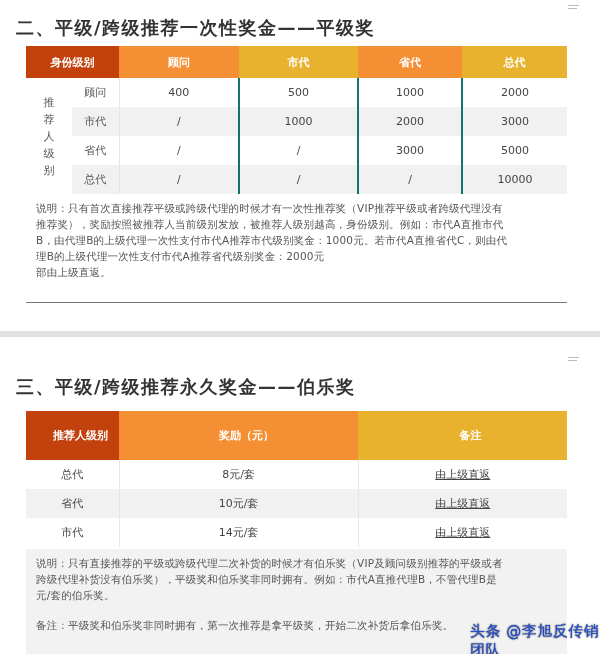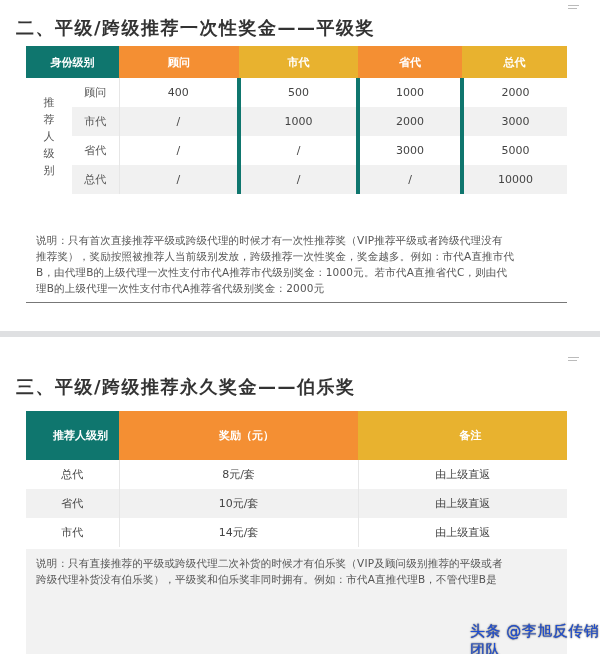--- a/index.html
+++ b/index.html
@@ -13,42 +13,42 @@
 
   .section-title {
     position: absolute; left: 16px; width: 600px; text-align: left;
     font-size: 18px; font-weight: bold; color: #333; letter-spacing: 1.5px;
   }
 
   
   .t1 { position: absolute; left: 26px; top: 46px; width: 541px; border-collapse: collapse; table-layout: fixed; font-size: 11px; }
   .t1 th { height: 32px; color: #fff; font-weight: bold; font-size: 11px; text-align: center; }
   .t1 td { height: 29px; text-align: center; color: #444; font-size: 11px; }
-  .dark { background: #0f766e; }
+  .dark { background: #c2410c; }
   .orange { background: #f48f33; }
   .yellow { background: #e8b22f; }
   .t1 tr.alt td.v, .t1 tr.alt td.lvl { background: #f1f1f1; }
   .t1 td.side { background: #fff; color: #555; line-height: 17px; font-size: 11px; vertical-align: middle; }
   .t1 td.lvl { border-right: 1px solid #e6e6e6; color: #555; }
-  .t1 td.v { border-right: 4px solid #0f766e; }
+  .t1 td.v { border-right: 2px solid #0f766e; }
   .t1 td.v:last-child { border-right: none; }
 
   .note1 {
     position: absolute; left: 36px; top: 200px; width: 530px;
-    font-size: 10.5px; line-height: 16px; color: #555; letter-spacing: 0.2px; margin-top: 32px;
+    font-size: 10.5px; line-height: 16px; color: #555; letter-spacing: 0.2px;
   }
   .rule1 { position: absolute; left: 26px; top: 302px; width: 541px; height: 1px; background: #777; }
 
   .sep { position: absolute; left: 0; top: 331px; width: 600px; height: 6px; background: #dfe0e2; }
 
   
   .t2 { position: absolute; left: 26px; top: 411px; width: 541px; border-collapse: collapse; table-layout: fixed; }
   .t2 th { height: 49px; color: #fff; font-weight: bold; font-size: 11px; text-align: center; padding-left: 16px; }
   .t2 td { height: 29px; text-align: center; color: #444; font-size: 11px; border-right: 1px solid #e6e6e6; }
-  .t2 td:last-child { border-right: none; }
+  .t2 td:last-child { border-right: none; text-decoration: underline; }
   .t2 tr.alt td { background: #f1f1f1; }
 
   .note2 {
     position: absolute; left: 26px; top: 549px; width: 541px; height: 105px;
     background: #f2f2f2; padding: 6px 10px 12px 10px;
     font-size: 10.5px; line-height: 16px; color: #555; letter-spacing: 0.2px;
   }
   .note2 .gap { height: 14px; }
 
   .watermark {
@@ -117,23 +117,24 @@
       <td class="v">/</td>
       <td class="v">/</td>
       <td class="v">/</td>
       <td class="v">10000</td>
     </tr>
   </tbody>
 </table>
 
 <div class="note1">
   <div>说明：只有首次直接推荐平级或跨级代理的时候才有一次性推荐奖（VIP推荐平级或者跨级代理没有</div>
-  <div>推荐奖），奖励按照被推荐人当前级别发放，跨级推荐一次性奖金，奖金越多。例如：市代A直推市代</div>
+  <div>推荐奖），奖励按照被推荐人当前级别发放，被推荐人级别越高，身份级别。例如：市代A直推市代</div>
   <div>B，由代理B的上级代理一次性支付市代A推荐市代级别奖金：1000元。若市代A直推省代C，则由代</div>
   <div>理B的上级代理一次性支付市代A推荐省代级别奖金：2000元</div>
+  <div>部由上级直返。</div>
 </div>
 <div class="rule1"></div>
 
 <div class="sep"></div>
 
 <div class="menu-icon" style="left:568px; top:357px;">
     <span></span>
     <span></span>
   </div>
 <div class="section-title" style="top:369px;margin-top:6px;">三、平级/跨级推荐永久奖金——伯乐奖</div>
@@ -166,16 +167,18 @@
       <td>市代</td>
       <td>14元/套</td>
       <td>由上级直返</td>
     </tr>
   </tbody>
 </table>
 
 <div class="note2">
   <div>说明：只有直接推荐的平级或跨级代理二次补货的时候才有伯乐奖（VIP及顾问级别推荐的平级或者</div>
   <div>跨级代理补货没有伯乐奖），平级奖和伯乐奖非同时拥有。例如：市代A直推代理B，不管代理B是</div>
+  <div>元/套的伯乐奖。</div>
   <div class="gap"></div>
+  <div>备注：平级奖和伯乐奖非同时拥有，第一次推荐是拿平级奖，开始二次补货后拿伯乐奖。</div>
 </div>
 
 <div class="watermark">头条 @李旭反传销团队</div>
 
 </body></html>

